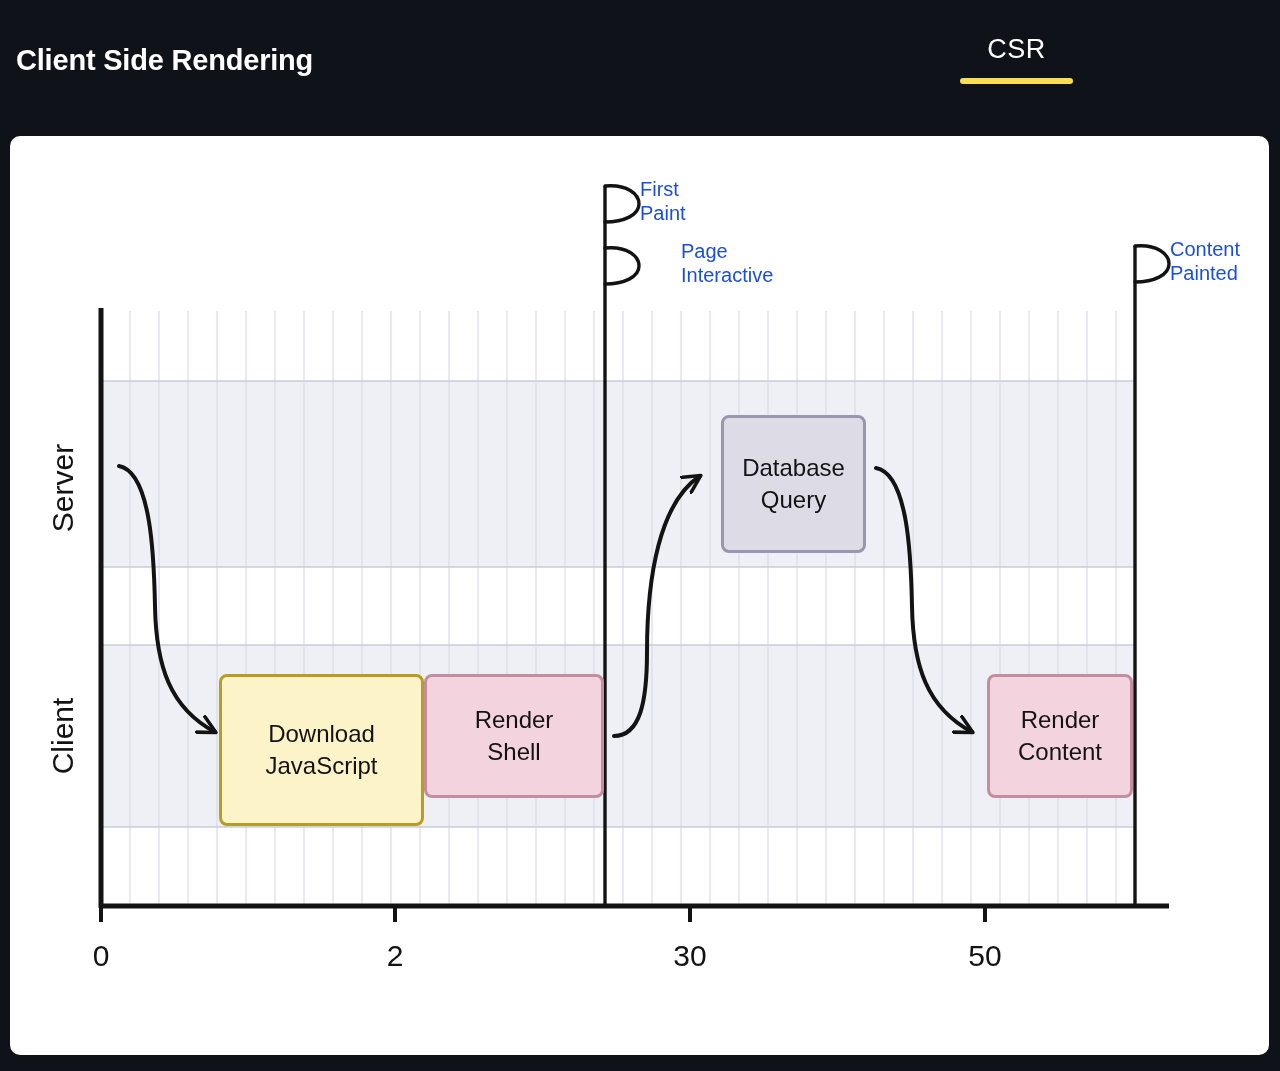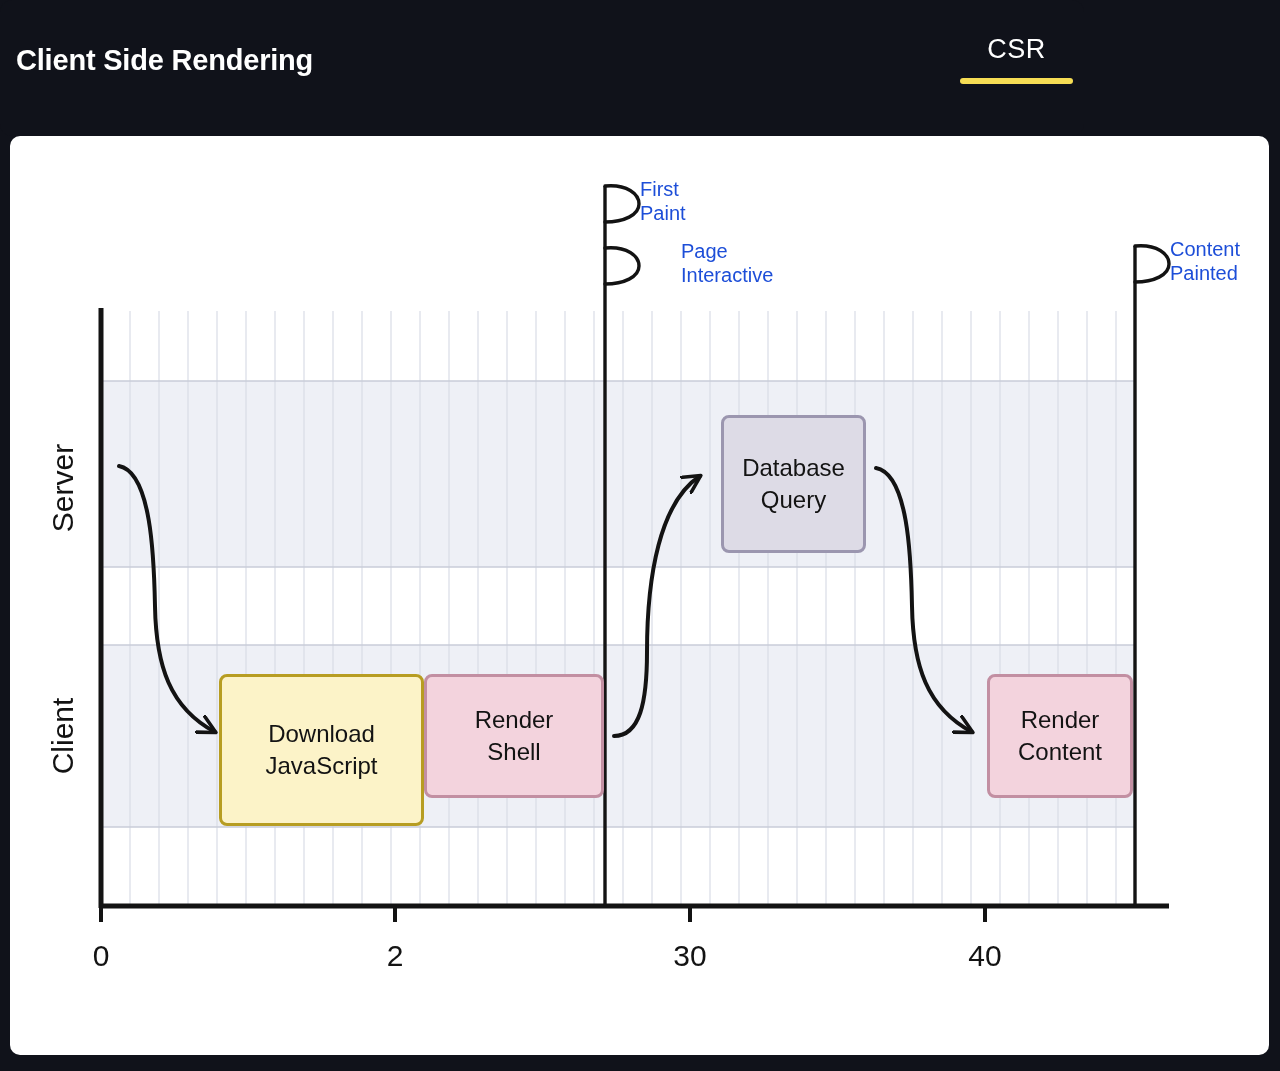--- a/index.html
+++ b/index.html
@@ -225,21 +225,21 @@
 
       <path d="M866 332 C 898 338 901 420 902 470 C 903 530 917 572 962 596" fill="none" stroke="#131313" stroke-width="4" stroke-linecap="round" marker-end="url(#ah)"></path>
     </svg>
 
     <div class="axis-label server">Server</div>
     <div class="axis-label client">Client</div>
 
     <div class="tick-label" style="left:61px;  top:803px;">0</div>
     <div class="tick-label" style="left:355px; top:803px;">2</div>
     <div class="tick-label" style="left:650px; top:803px;">30</div>
-    <div class="tick-label" style="left:945px; top:803px;">40</div>
+    <div class="tick-label" style="left:945px; top:803px;">50</div>
 
     <div class="marker-label" style="left:630px; top:41px;">First
 Paint</div>
     <div class="marker-label" style="left:630px; top:103px;margin-left:41px;">Page
 Interactive</div>
     <div class="marker-label" style="left:1160px; top:101px;">Content
 Painted</div>
 
     <div class="node" style="left:209px; top:538px; width:205px; height:152px; background:#fcf3c8; border-color:#b79d22;">Download
 JavaScript</div>

